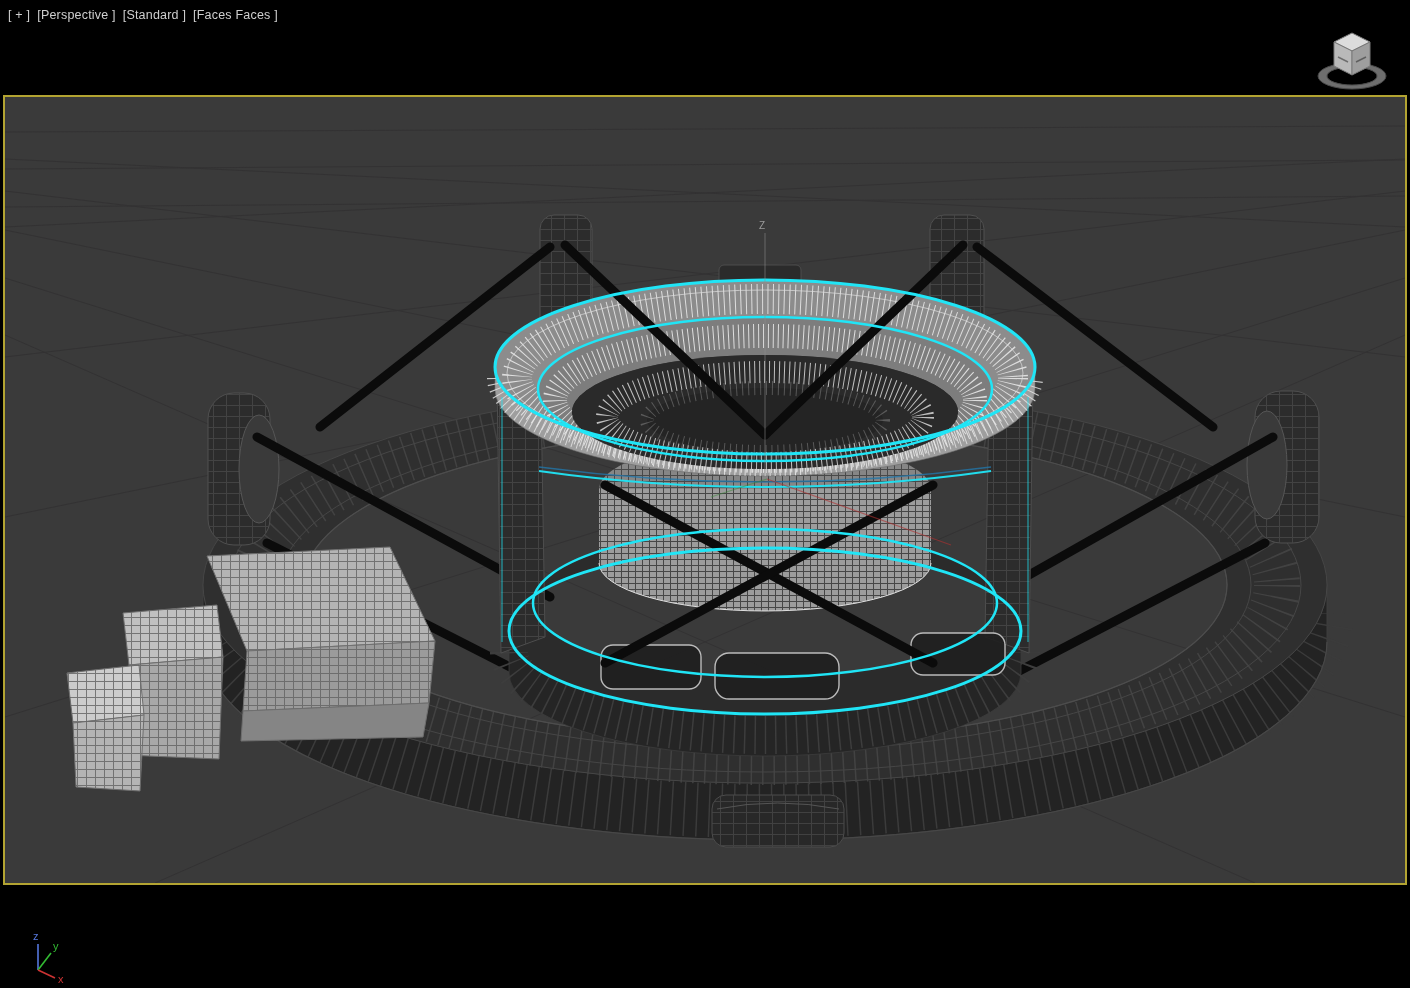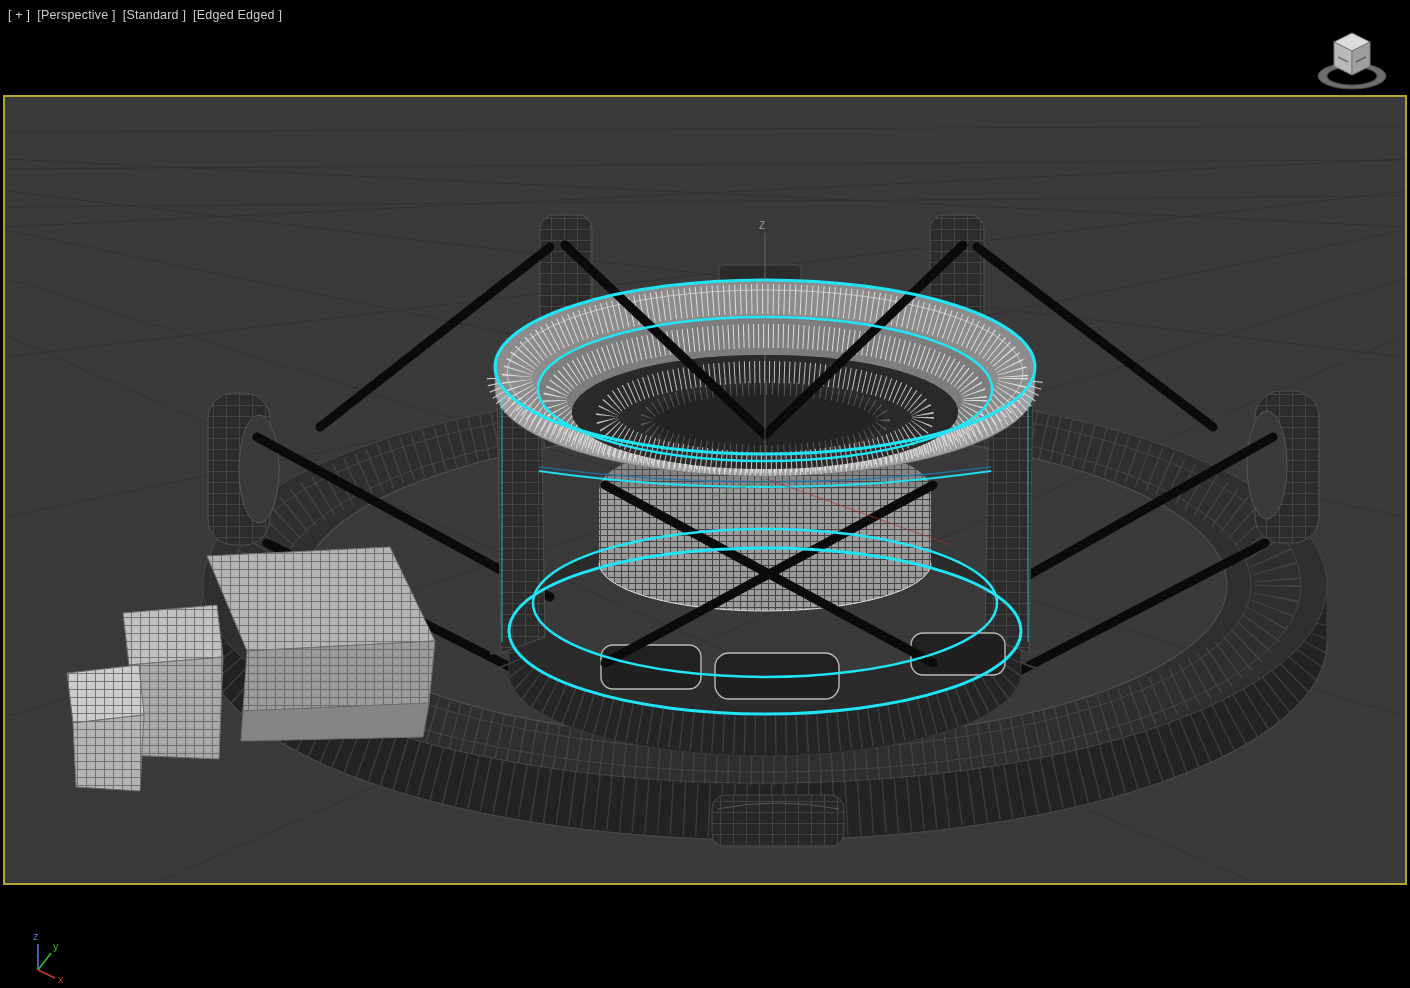--- a/index.html
+++ b/index.html
@@ -36,21 +36,21 @@
 </style>
 </head>
 <body>
 
 <div class="chrome top-bar"></div>
 
 <div class="vp-label">
   <span>[ + ]</span>
   <span>[Perspective ]</span>
   <span>[Standard ]</span>
-  <span>[Edged Edged ]</span>
+  <span>[Faces Faces ]</span>
 </div>
 
 <div class="viewcube">
   <svg width="86" height="66" viewBox="0 0 86 66">
     <g>
       <path d="M8,50 A34,13 0 1 0 76,50 A34,13 0 1 0 8,50 Z M17,50 A25,9 0 1 1 67,50 A25,9 0 1 1 17,50 Z" fill="#6e6e6e" fill-rule="evenodd" stroke="#4a4a4a" stroke-width="1"></path>
     </g>
     <g>
       <polygon points="24,16 42,7 60,16 42,25" fill="#dcdcdc" stroke="#7a7a7a" stroke-width="1"></polygon>
       <polygon points="24,16 42,25 42,49 24,40" fill="#b9b9b9" stroke="#7a7a7a" stroke-width="1"></polygon>

